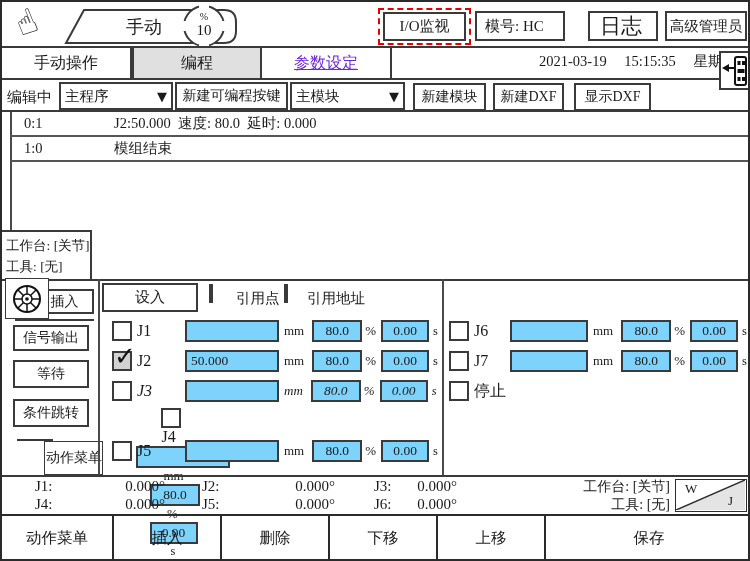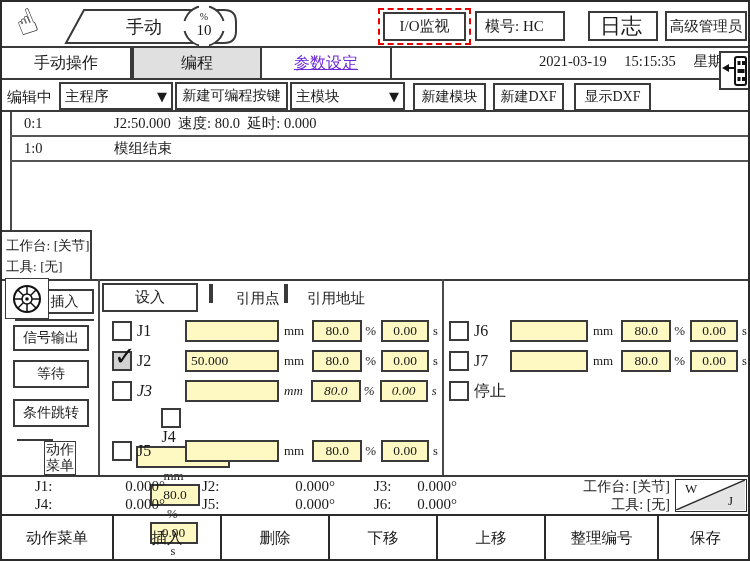--- a/index.html
+++ b/index.html
@@ -43,21 +43,21 @@
   .jrow { position:absolute; display:flex; align-items:center; height:26px; }
   .cb { width:20px; height:20px; border:2px solid #3a3a3a; background:#fff;
         position:relative; flex:none; }
   .cb .mark { display:none; position:absolute; left:0px; top:-12px; font-size:26px;
               font-weight:bold; font-style:normal; color:#111;
               font-family:"DejaVu Sans", sans-serif; }
   .cb.checked { background:#d2d2d2; }
   .cb.checked .mark { display:block; }
   .jlabel { margin-left:5px; width:24px; font-size:16px; flex:none; }
   .field { border:2px solid #3a3a3a; height:22px; display:flex; align-items:center;
-           padding:0 4px; font-size:13.5px; flex:none; background:#fef9c3; }
+           padding:0 4px; font-size:13.5px; flex:none; background:#7dd3fc; }
   .f-value { margin-left:24px; width:94px; }
   .f-speed { margin-left:8px; width:50px; justify-content:center; }
   .f-delay { margin-left:5px; width:48px; justify-content:center; }
   .unit { margin-left:5px; font-size:13px; flex:none; }
   .unit.pct { margin-left:3px; }
   .unit.sec { margin-left:4px; font-size:12.5px; }
   .jrow.rgt .f-value { margin-left:12px; width:78px; }
   
   .stlabel { position:absolute; font-size:15px; }
   .stval { position:absolute; font-size:15px; text-align:right; }
@@ -217,21 +217,21 @@
       <span>信号输出</span>
     </div>
     <div class="box sbtn center btn" style="left:11px; top:358px; width:76px; height:28px;">
       <span>等待</span>
     </div>
     <div class="box sbtn center btn" style="left:11px; top:397px; width:76px; height:28px;">
       <span>条件跳转</span>
     </div>
     <div class="hline" style="left:15px; top:437px; width:36px;"></div>
 
-    <div class="box btn" style="left:42px; top:439px; width:32px; height:34px; border-width:1.5px; flex-direction:column; justify-content:flex-start; font-size:14px; line-height:16px;">
+    <div class="box btn" style="left:42px; top:439px; width:59px; height:34px; border-width:1.5px; flex-direction:row; justify-content:flex-end; font-size:14px; line-height:16px;">
       <span>动作</span>
       <span>菜单</span>
     </div>
 
     <div class="vline" style="left:96px; top:277px; height:196px; width:1.5px;"></div>
   </div>
 
   <div>
     <div class="box center btn" style="left:100px; top:281px; width:96px; height:29px; font-size:15px;">
       <span>设入</span>
@@ -369,21 +369,18 @@
       </div>
     <div class="cell btn" style="width:108px;">
         <span>删除</span>
       </div>
     <div class="cell btn" style="width:108px;">
         <span>下移</span>
       </div>
     <div class="cell btn" style="width:108px;">
         <span>上移</span>
       </div>
-    <div class="cell btn" style="width:113px;">
-        <span>整理编号</span>
-      </div>
     <div class="cell btn" style="flex:1;">
         <span>保存</span>
       </div>
   </div>
 
 </div>
 
 </body></html>

